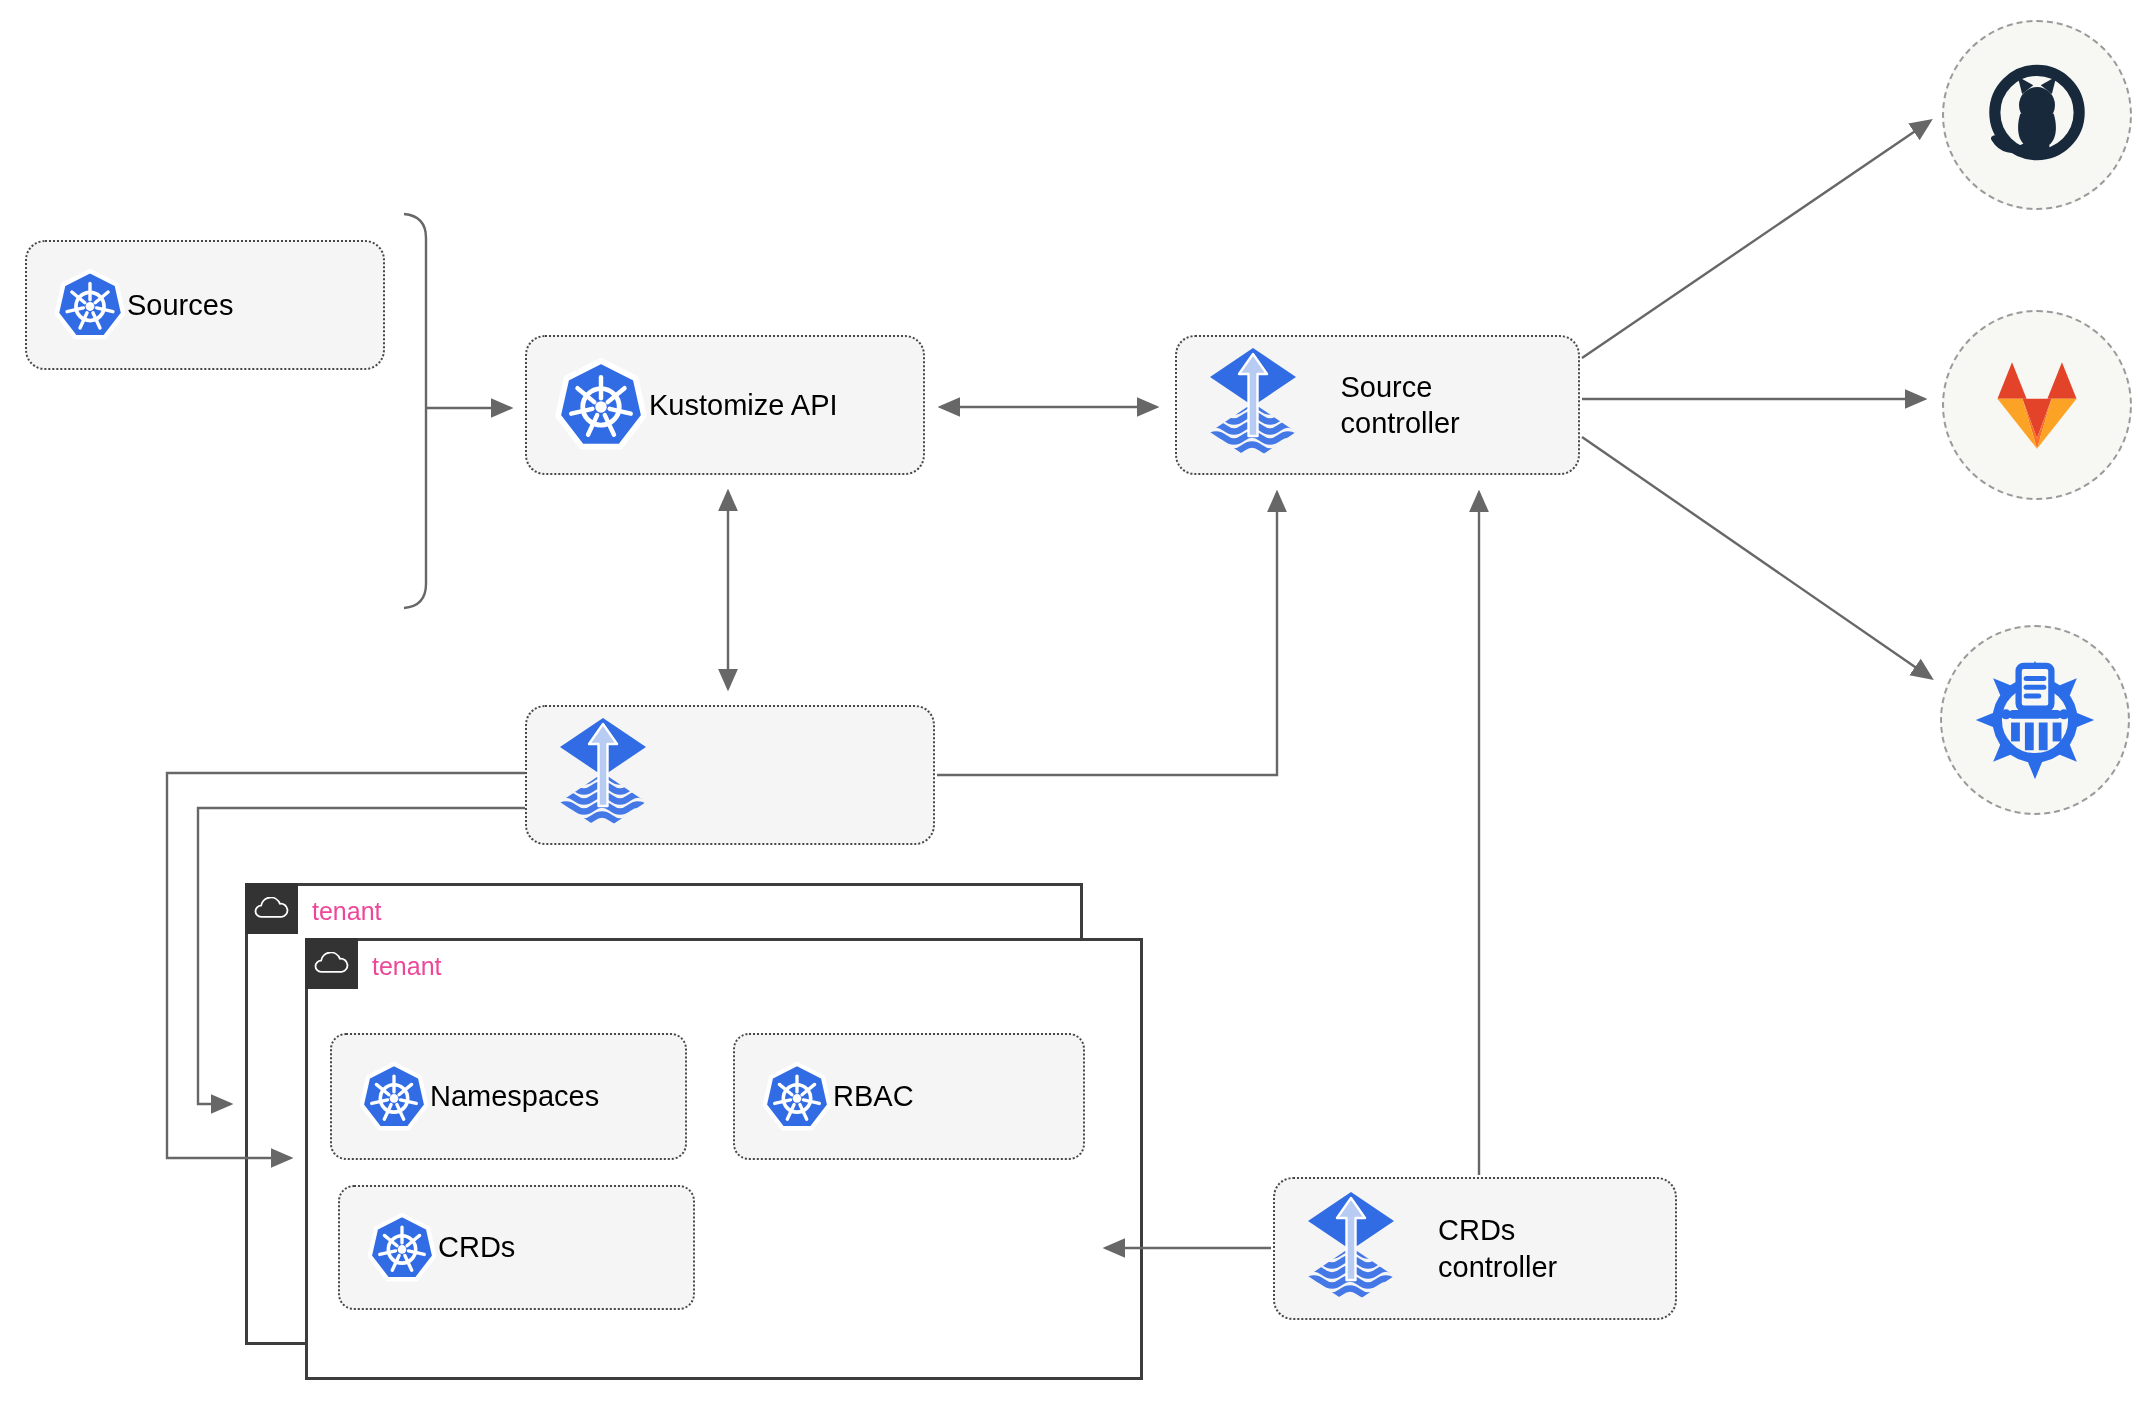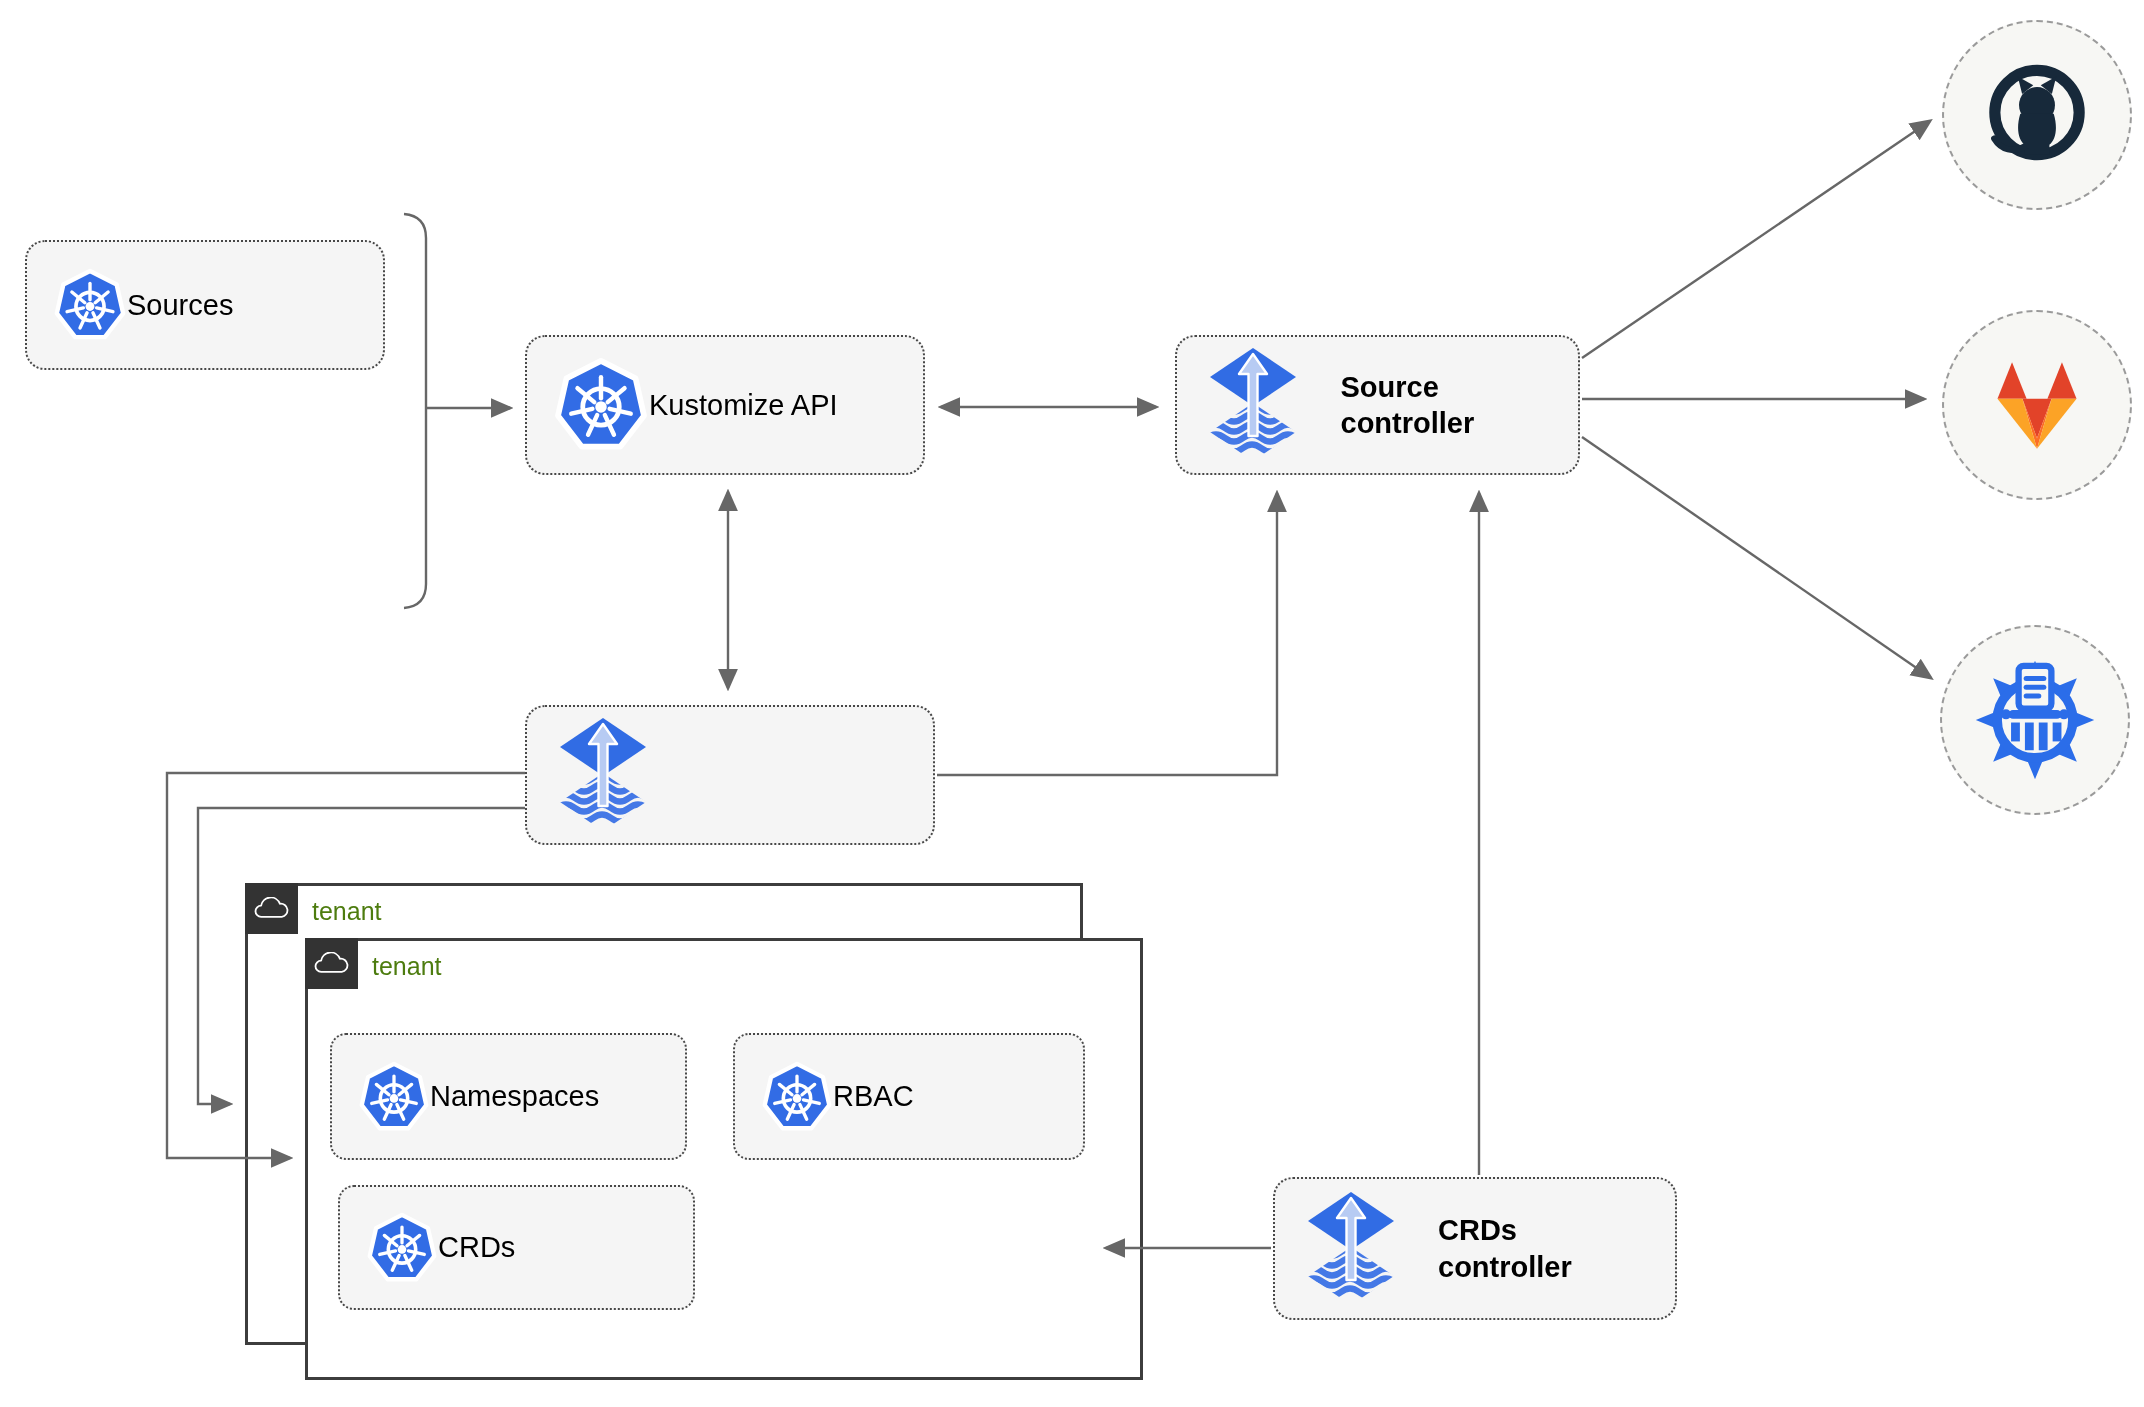--- a/index.html
+++ b/index.html
@@ -5,27 +5,27 @@
   html,body{margin:0;padding:0;background:#fff;}
   #stage{position:relative;width:2144px;height:1407px;background:#fff;overflow:hidden;
          font-family:"Liberation Sans",sans-serif;color:#000;}
   .defs{position:absolute;width:0;height:0;}
   
   .node{position:absolute;display:flex;align-items:center;box-sizing:border-box;
         background:var(--node-fill,#f5f5f5);border:2px dotted var(--node-border,#474747);
         border-radius:20px;}
   .node .icon{margin-left:26px;flex:0 0 auto;}
   .node .lbl{flex:1 1 auto;text-align:left;font-size:29px;line-height:1.25;padding-right:14px;}
-  .node.wrap .lbl{flex:0 0 auto;width:200px;margin:0 auto;padding:0;font-weight:bold;}
+  .node.wrap .lbl{flex:0 0 auto;width:200px;margin:0 auto;padding:0;}
   
   .tenant{position:absolute;box-sizing:border-box;background:#fff;
           border:3px solid var(--tenant-border,#3d3d3d);}
   .thead{position:absolute;left:-3px;top:-3px;width:53px;height:51px;
          background:var(--tenant-header,#333333);display:flex;align-items:center;justify-content:center;}
-  .tlabel{position:absolute;left:64px;top:11px;font-size:25px;color:#4d7c0f;}
+  .tlabel{position:absolute;left:64px;top:11px;font-size:25px;color:#ec4899;}
   
   .circle{position:absolute;width:190px;height:190px;border-radius:50%;box-sizing:border-box;
           background:var(--circle-fill,#f7f7f4);border:2.5px dashed var(--circle-border,#9a9a9a);
           display:flex;align-items:center;justify-content:center;}
   #edges{position:absolute;left:0;top:0;pointer-events:none;}
 </style>
 </head>
 <body>
 
 <div id="stage">

